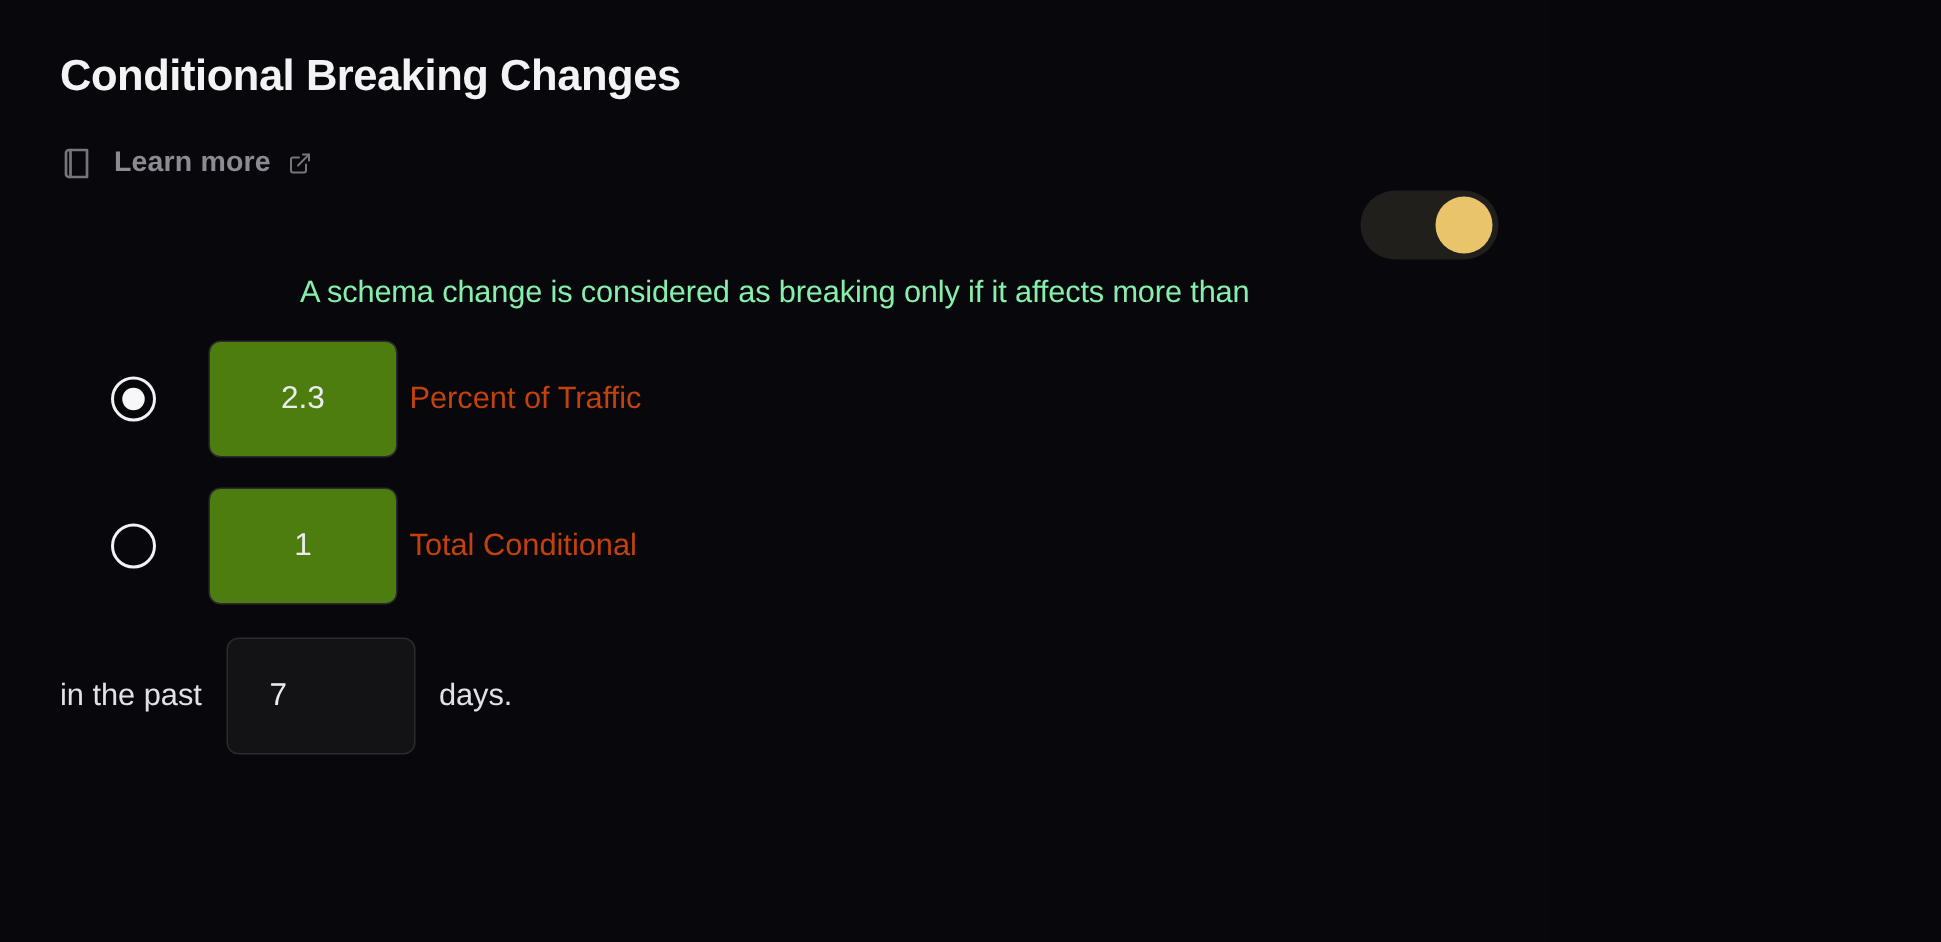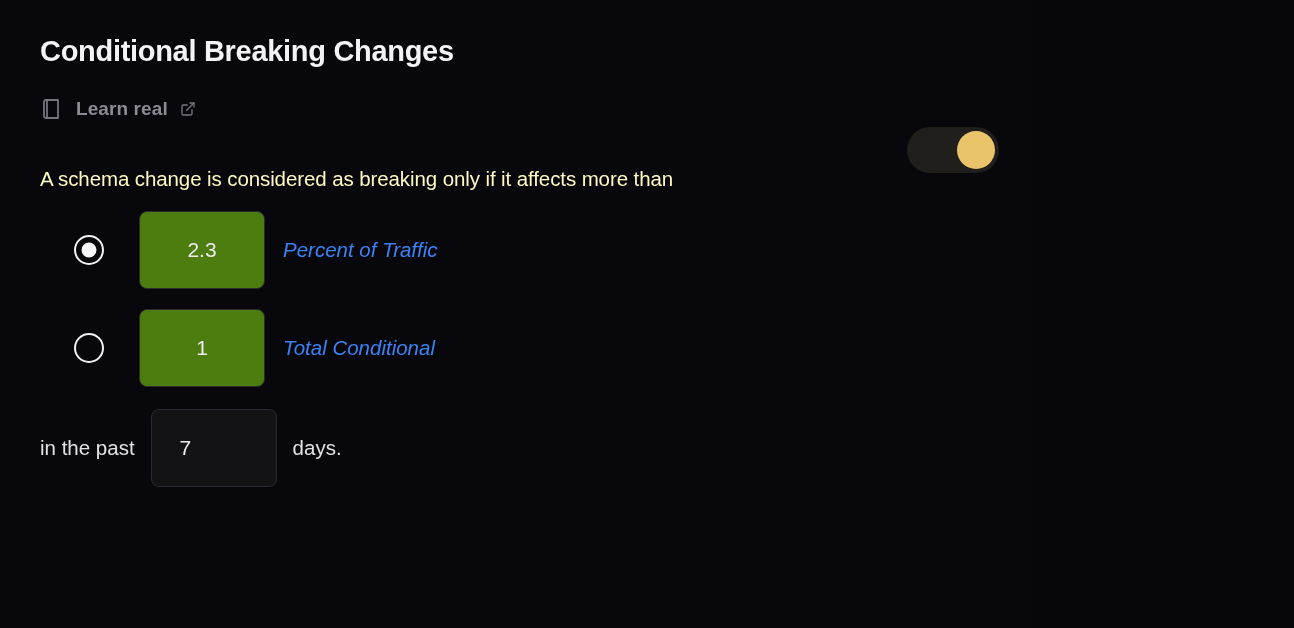--- a/index.html
+++ b/index.html
@@ -77,24 +77,25 @@
   .toggle .knob {
     position: absolute;
     top: 4px;
     right: 4px;
     width: 38px;
     height: 38px;
     border-radius: 50%;
     background: #e9c46a;
   }
   .condition-sentence {
-    margin-top: 46px;
+    margin-top: 62px;
     font-size: 20.5px;
-    color: #fef9c3;
+    color: #86efac;
     letter-spacing: -0.1px;
+    text-align: center;
   }
   .option-row {
     display: flex;
     align-items: center;
     margin-top: 20px;
     gap: 0;
   }
   .radio {
     width: 30px;
     height: 30px;
@@ -125,23 +126,22 @@
     border: 1px solid #2a2a30;
     border-radius: 8px;
     color: #ececef;
     font-family: "Liberation Sans", sans-serif;
     font-size: 21px;
     text-align: center;
     outline: none;
   }
   .option-label {
     font-size: 20.5px;
-    color: #3b82f6;
-    margin-left: 18px;
-    font-style: italic;
+    color: #c2410c;
+    margin-left: 8px;
   }
   .past-row {
     display: flex;
     align-items: center;
     margin-top: 22px;
     gap: 16px;
   }
   .past-text {
     font-size: 20.5px;
     color: #e2e2e6;
@@ -168,21 +168,21 @@
   <h1 class="title">Conditional Breaking Changes</h1>
 
 
   <div class="learn-row">
     <span class="book-icon">
       <svg viewBox="0 0 24 24" width="24" height="24" fill="none" stroke="currentColor" stroke-width="1.8" stroke-linecap="round" stroke-linejoin="round">
         <path d="M4 19.5V5a2 2 0 0 1 2-2h12v18H6a2 2 0 0 1-2-2z"></path>
         <path d="M7 3v18"></path>
       </svg>
     </span>
-    <a class="learn-link" href="#">Learn real</a>
+    <a class="learn-link" href="#">Learn more</a>
     <span class="external-icon">
       <svg viewBox="0 0 24 24" width="16" height="16" fill="none" stroke="currentColor" stroke-width="2" stroke-linecap="round" stroke-linejoin="round">
         <path d="M18 13v6a2 2 0 0 1-2 2H5a2 2 0 0 1-2-2V8a2 2 0 0 1 2-2h6"></path>
         <path d="M15 3h6v6"></path>
         <path d="M10 14L21 3"></path>
       </svg>
     </span>
   </div>
 
   <button class="toggle">

